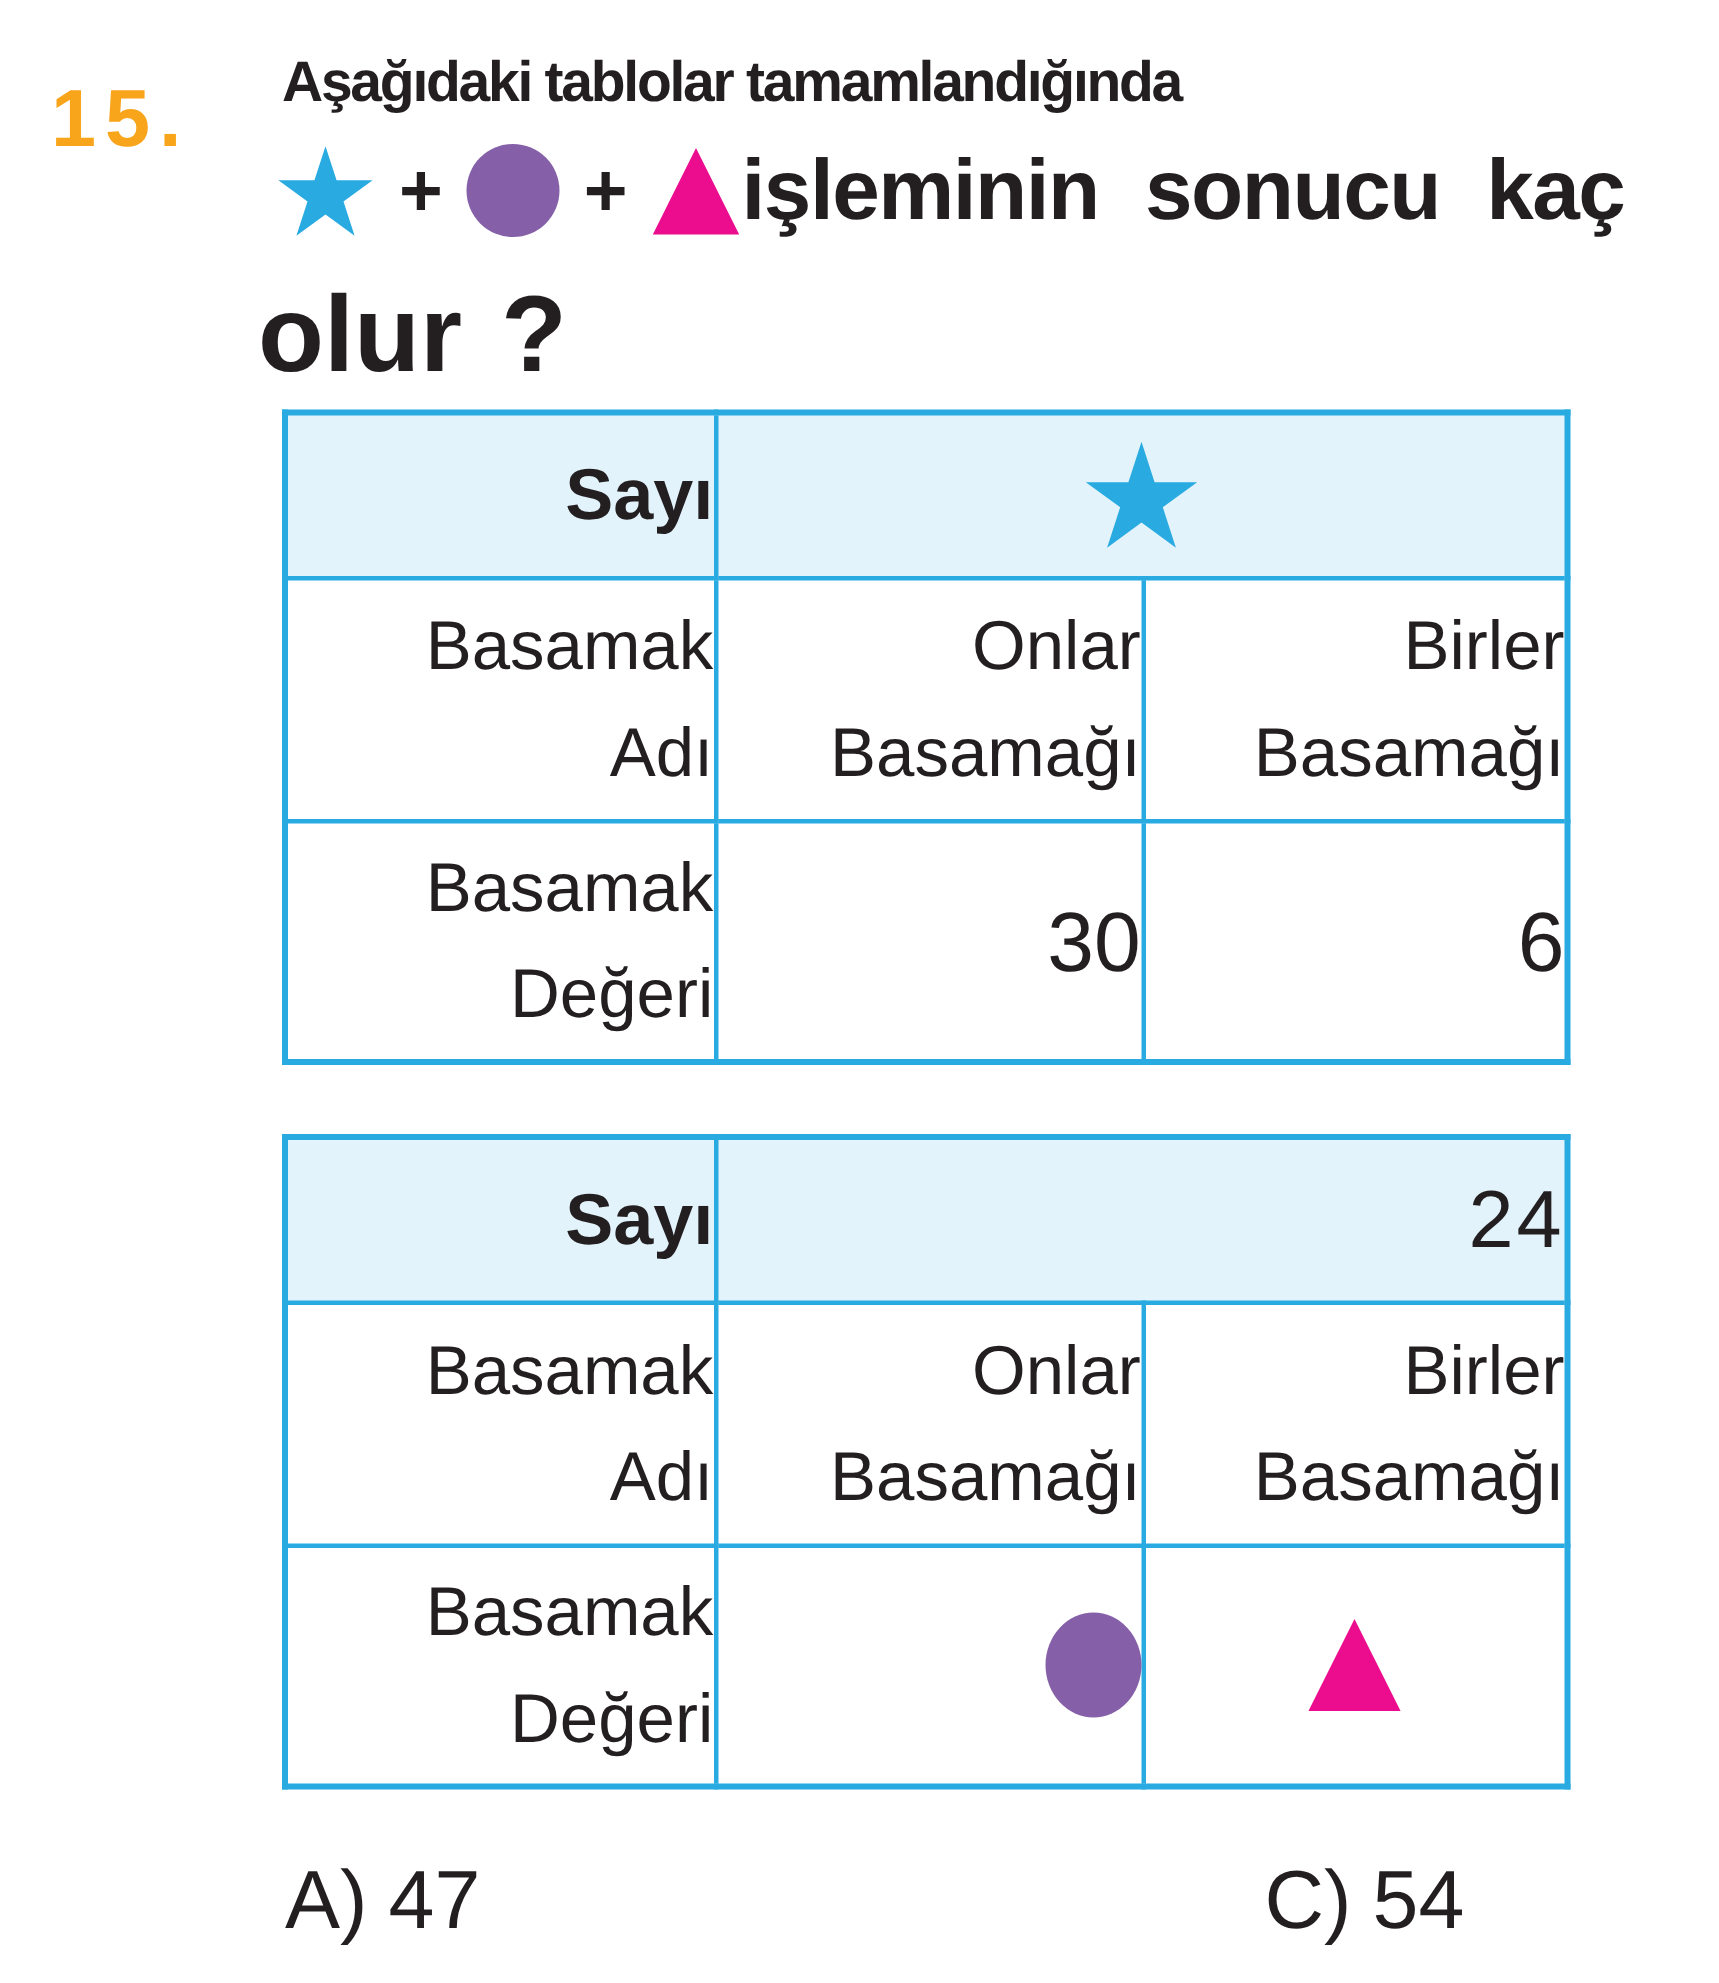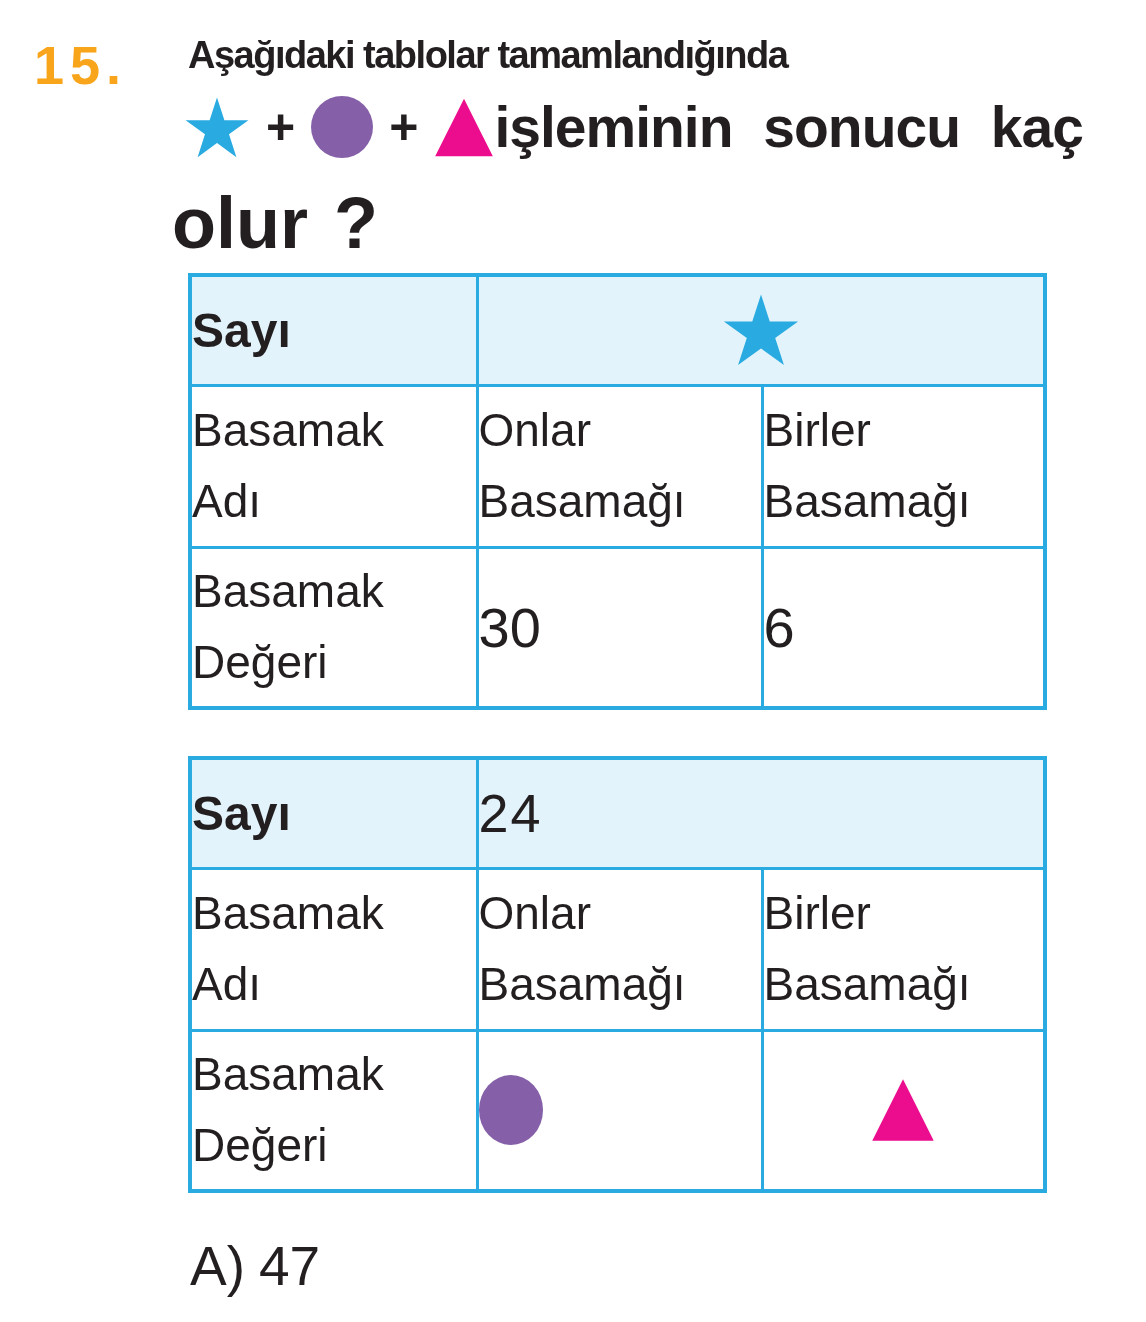--- a/index.html
+++ b/index.html
@@ -12,21 +12,21 @@
     --table-header-bg:#E3F3FB;
   }
   *{margin:0;padding:0;box-sizing:border-box;}
   html,body{background:#ffffff;}
   body{
     width:1146px;height:1322px;position:relative;overflow:hidden;
     font-family:"Liberation Sans", sans-serif;
     color:var(--text-black);
   }
   .q-num{
-    position:absolute;left:34px;top:34px;
+    position:absolute;left:34px;top:48px;
     font-size:54px;font-weight:800;letter-spacing:6px;
     color:var(--orange);
     text-align:center;
   }
   .q-line1{
     position:absolute;left:188px;top:34px;
     font-size:38px;font-weight:700;letter-spacing:-1.5px;
     white-space:nowrap;
     text-align:right;
   }
@@ -54,21 +54,21 @@
 
   table.ptable{
     position:absolute;left:188px;width:855px;
     border-collapse:collapse;table-layout:fixed;
     border:4px solid var(--table-border);
   }
   #table1{top:273px;}
   #table2{top:756px;}
   .ptable td{
     border:3px solid var(--table-border);
-    text-align:left;vertical-align:middle;padding:0;
+    text-align:right;vertical-align:middle;padding:0;
   }
   .ptable col.c1{width:287px;}
   .ptable col.c2{width:285px;}
   .ptable col.c3{width:283px;}
   .ptable tr.r-head{height:110px;}
   .ptable tr.r-mid{height:162px;}
   .ptable tr.r-val{height:161px;}
   .ptable td.head-cell{background:var(--table-header-bg);}
   .head-label{font-size:48px;font-weight:700;}
   .head-number{font-size:54px;font-weight:400;letter-spacing:2px;}
@@ -189,13 +189,16 @@
         </svg>
       </td>
     </tr>
   </tbody>
 </table>
 
 <div class="answers">
   <span class="answer" id="answer-a">
     <span>A)</span><span class="val">47</span>
   </span>
+  <span class="answer" id="answer-c">
+    <span>C)</span><span class="val">54</span>
+  </span>
 </div>
 
 </body></html>

